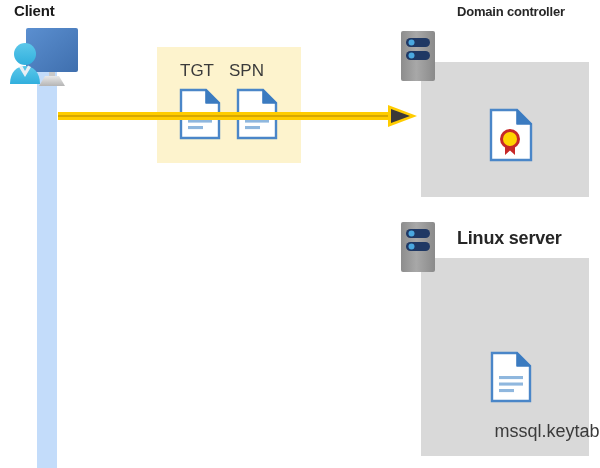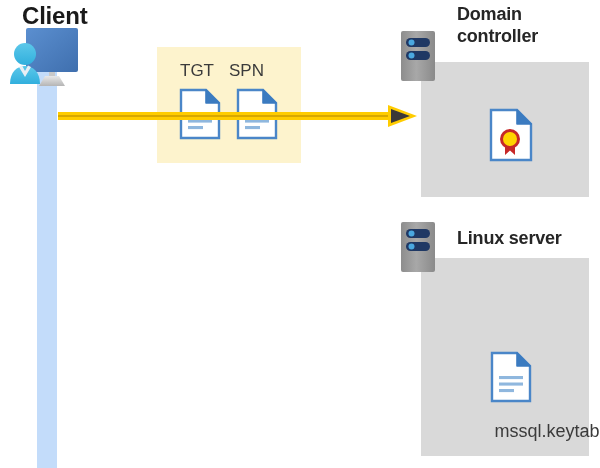--- a/index.html
+++ b/index.html
@@ -26,25 +26,24 @@
     width: 20px;
     height: 406px;
     background: #c3dcfa;
   }
 
   
   #client-label {
     left: 14px;
     top: 2px;
     width: 130px;
-    font-size: 24px;
+    font-size: 15px;
     font-weight: bold;
     color: #1a1a1a;
     letter-spacing: -0.2px;
-    margin-left: 8px;
   }
 
   
   #client-icon {
     left: 8px;
     top: 26px;
     width: 86px;
     height: 66px;
   }
 
@@ -87,21 +86,21 @@
   #dc-server-icon {
     left: 401px;
     top: 31px;
     width: 34px;
     height: 50px;
   }
   #dc-title {
     left: 457px;
     top: 4px;
     width: 140px;
-    font-size: 18px;
+    font-size: 13px;
     font-weight: bold;
     color: #262626;
     line-height: 1.22;
     letter-spacing: -0.2px;
   }
   #dc-cert-icon {
     left: 489px;
     top: 108px;
   }
 

